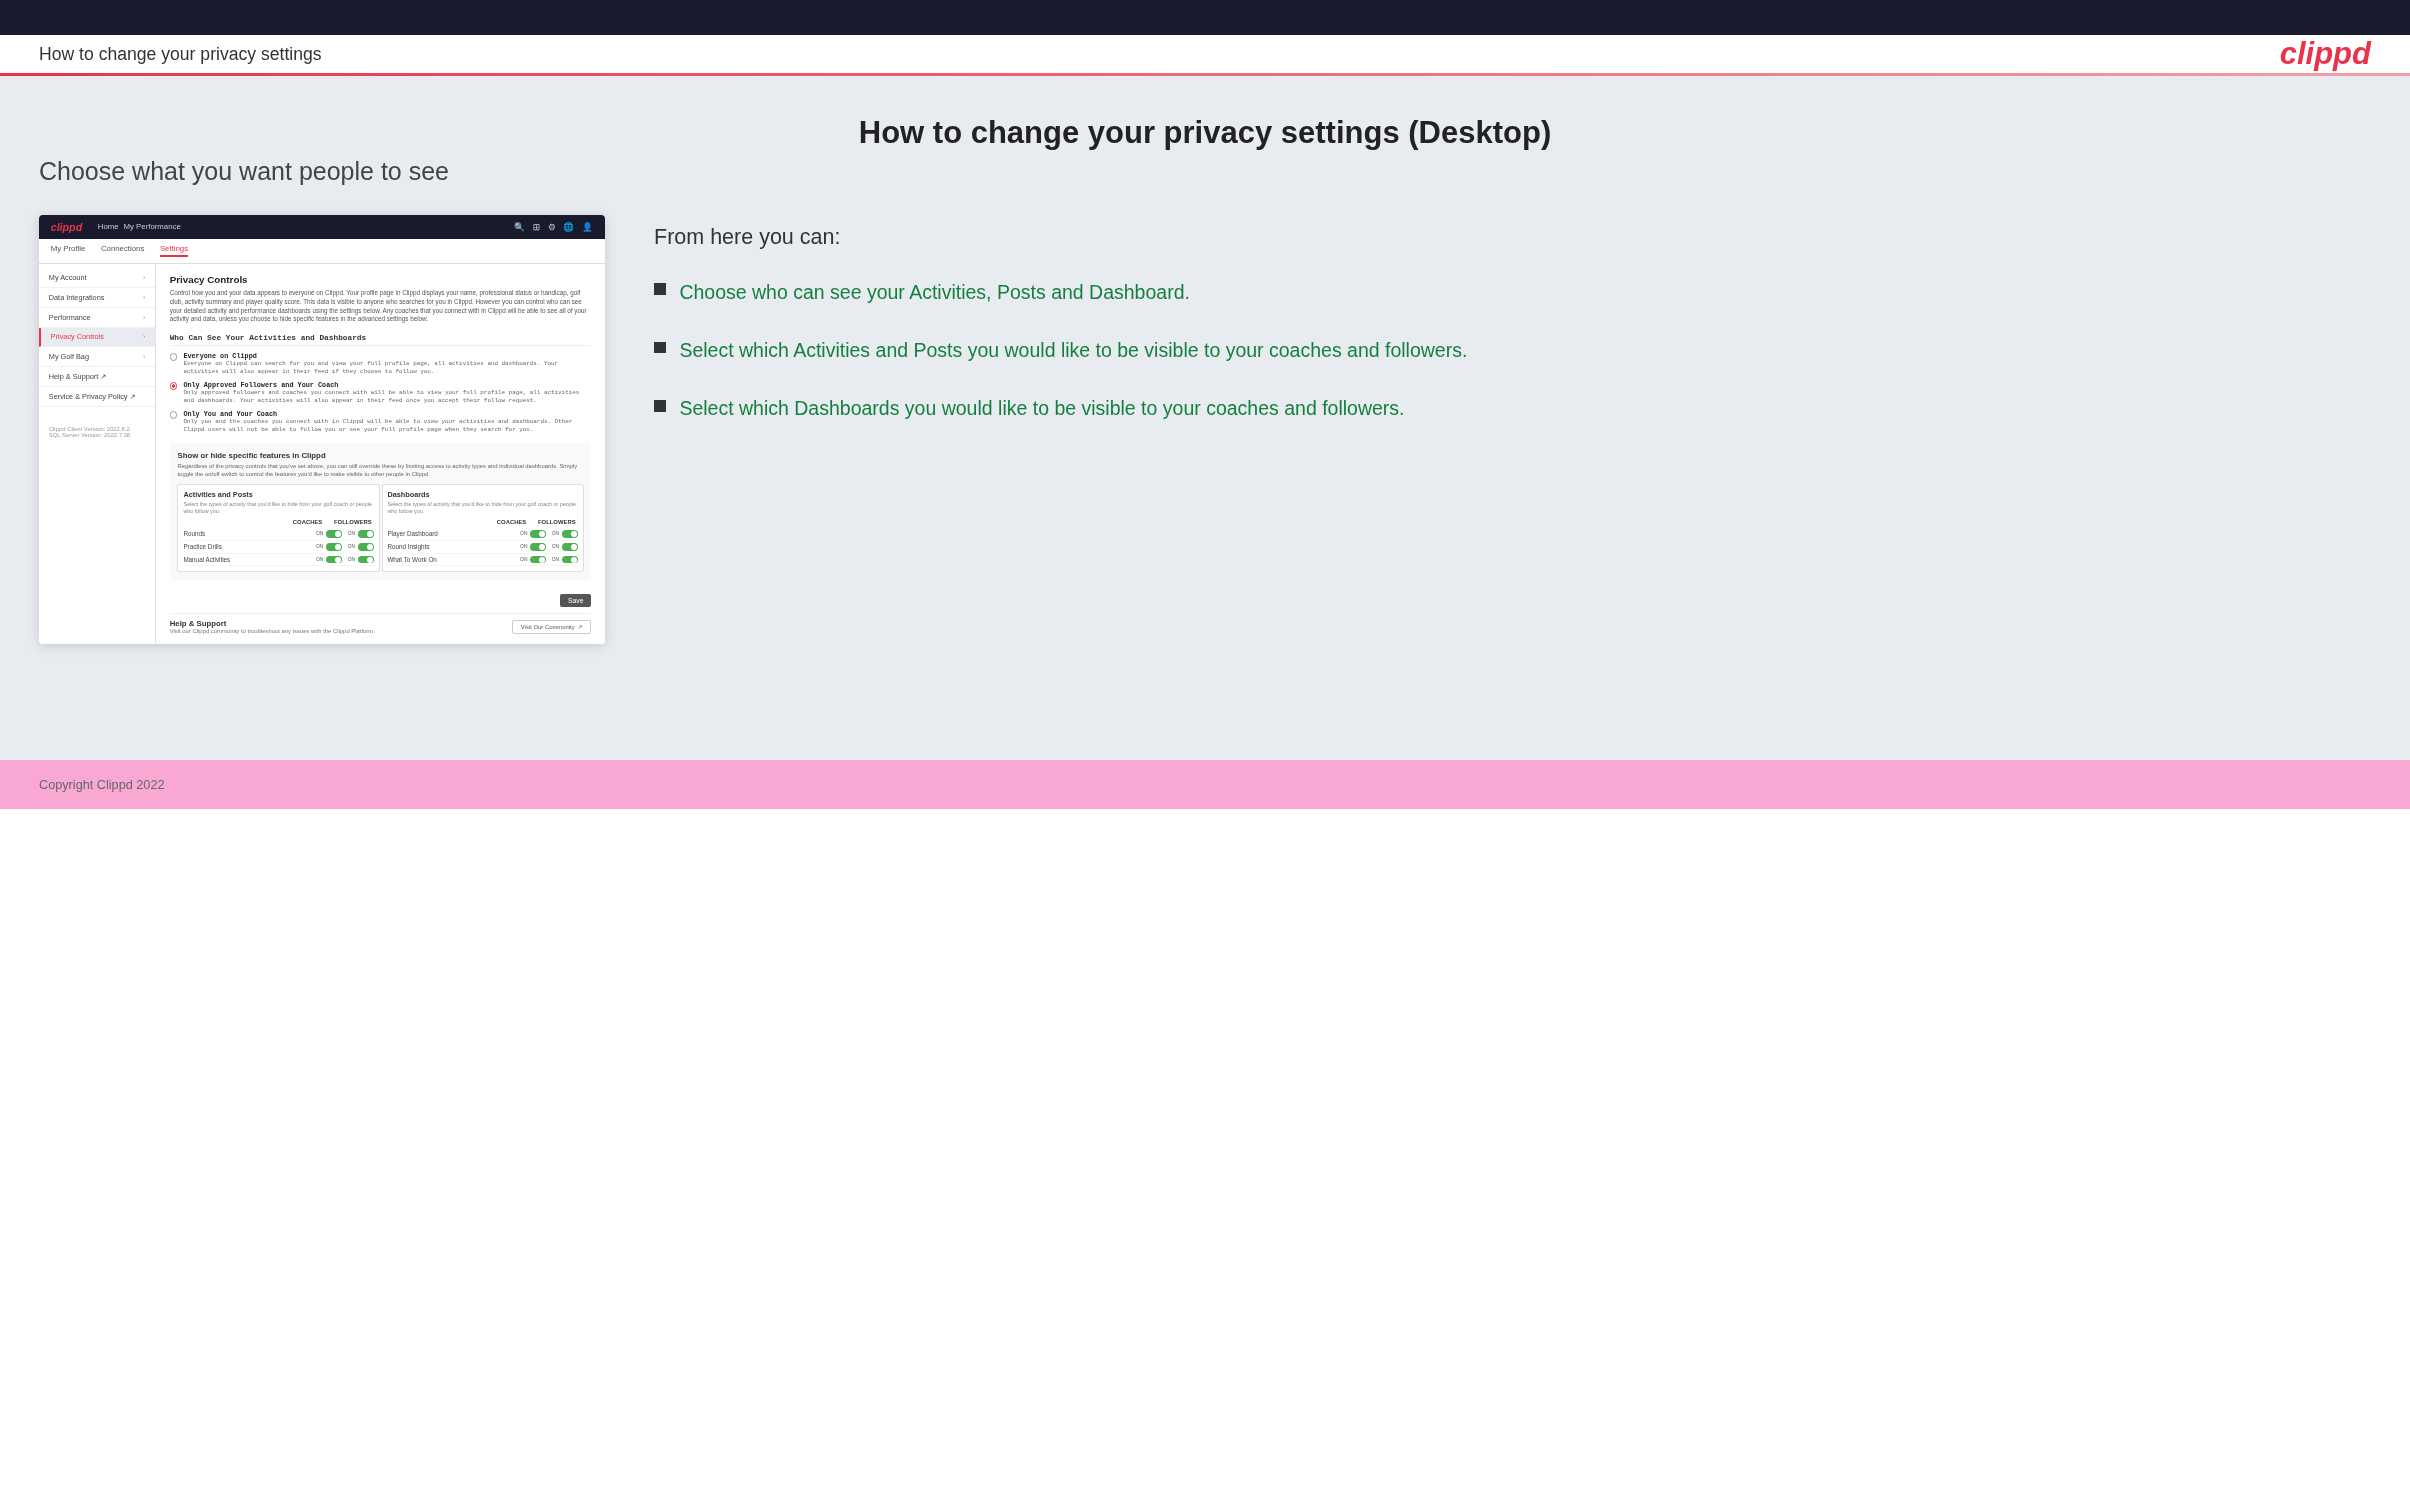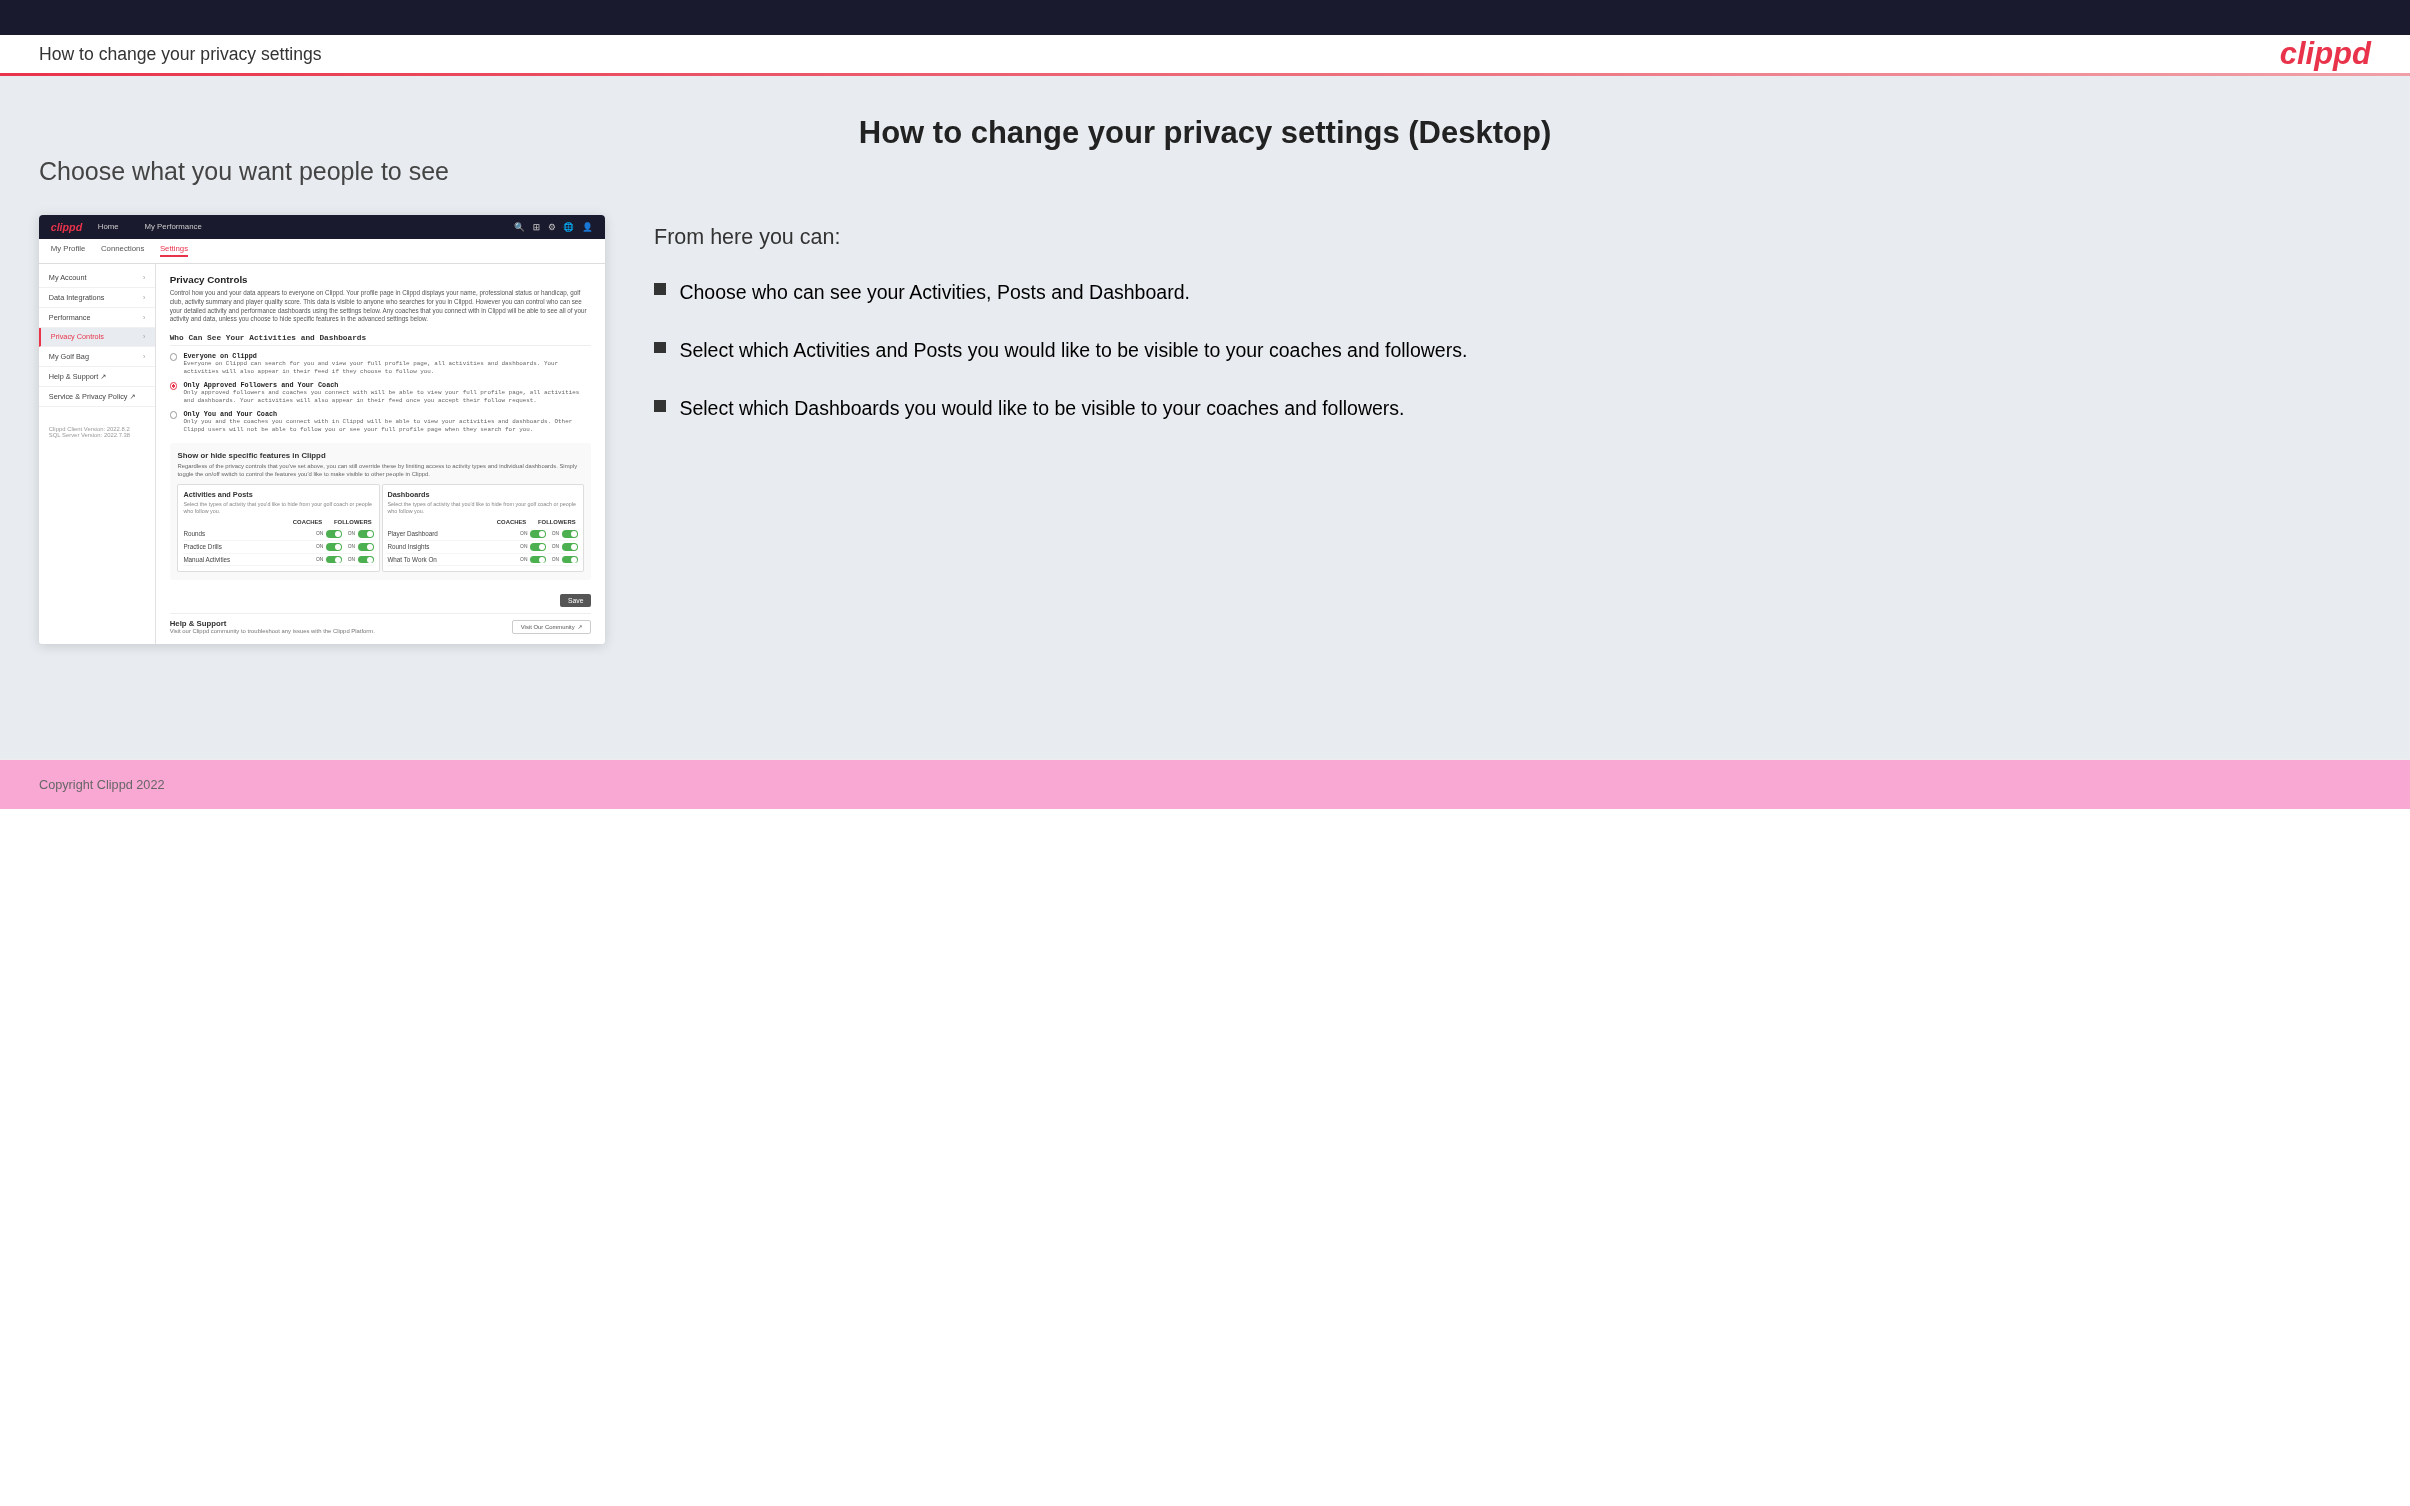--- a/index.html
+++ b/index.html
@@ -88,21 +88,21 @@
 
     .mock-logo {
       color: #e8334a;
       font-weight: bold;
       font-style: italic;
       font-size: 10.7px;
     }
 
     .mock-nav-links {
       display: flex;
-      gap: 26px;
+      gap: 5px;
       font-size: 7.8px;
       color: #ccc;
     }
 
     .mock-sub-nav {
       background: #fff;
       border-bottom: 1px solid #ddd;
       display: flex;
       gap: 15.6px;
       padding: 5.9px 11.7px;
@@ -395,21 +395,21 @@
     .bullet-square {
       width: 11.7px;
       height: 11.7px;
       background: #333;
       flex-shrink: 0;
       margin-top: 4.9px;
     }
 
     .bullet-text {
       font-size: 19.5px;
-      color: #000000;
+      color: #15803d;
       line-height: 1.4;
     }
 
     .footer {
       padding: 15.6px 39px;
       background: #f9a8d4;
       border-top: 1px solid #eee;
     }
 
     .footer-text {

